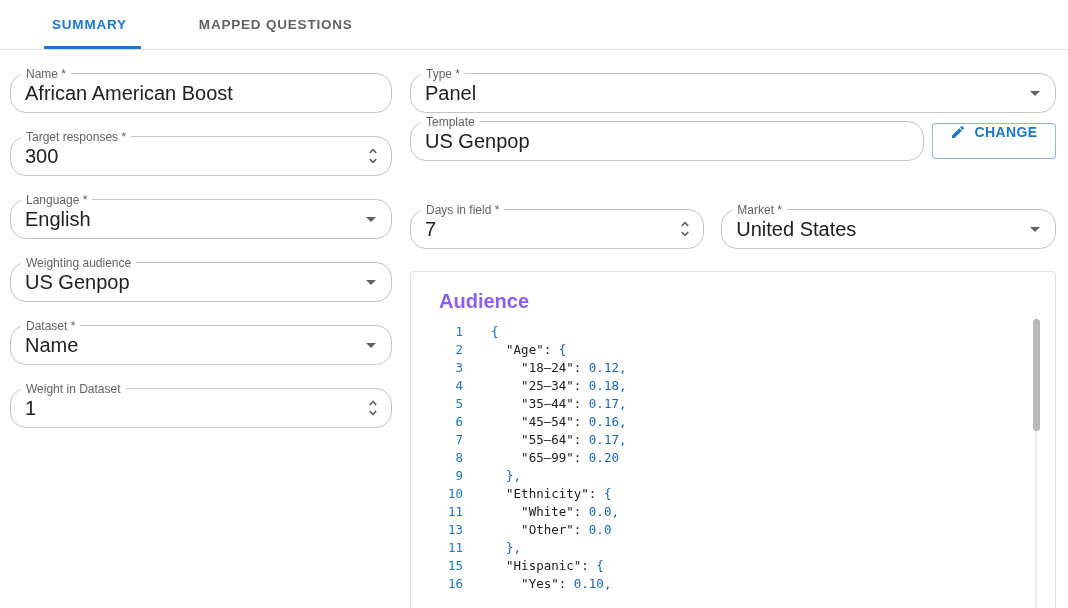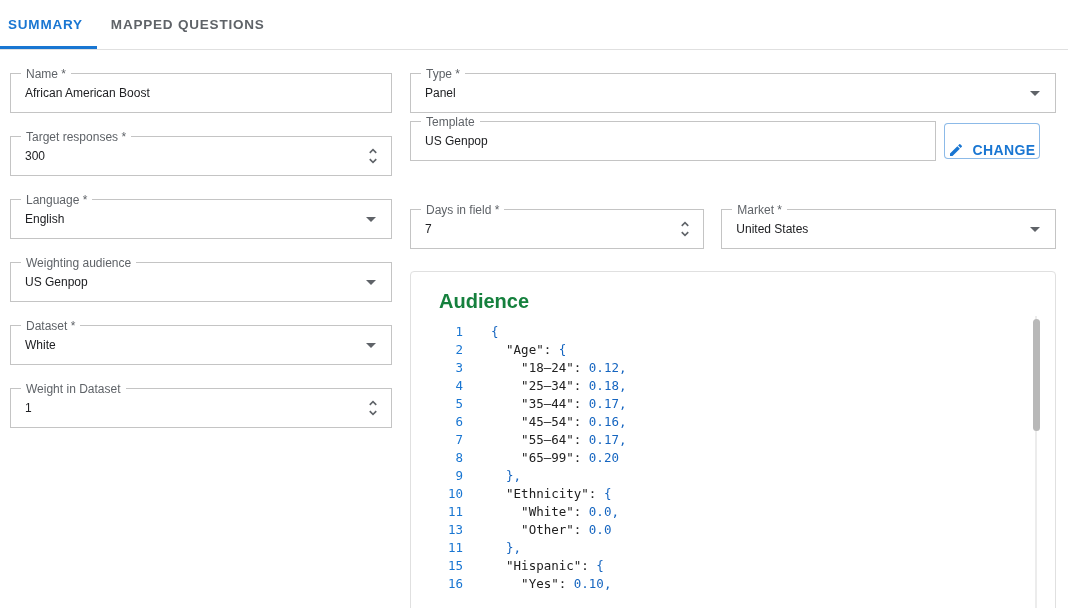--- a/index.html
+++ b/index.html
@@ -14,80 +14,80 @@
   
   .tabbar {
     position: absolute; top: 0; left: 0; right: 0; height: 50px;
     border-bottom: 1px solid #e0e0e0;
     display: flex; align-items: stretch;
   }
   .tab {
     display: flex; align-items: center;
     padding: 12px 14px;
     font-size: 13.5px; font-weight: bold; letter-spacing: 0.8px;
-    color: #5f6368; cursor: pointer; position: relative; user-select: none;
+    color: #5f6368; cursor: pointer; position: relative; user-select: none; margin-left: 44px;
   }
   .tab:first-child { padding-left: 8px; }
   .tab.active { color: var(--accent, #1976d2); }
   .tab.active::after {
     content: ""; position: absolute; left: 0; right: 0; bottom: 0;
     height: 3px; background: var(--accent, #1976d2);
   }
 
   
   .col-left {
     position: absolute; left: 10px; top: 73px; width: 382px;
     display: flex; flex-direction: column; gap: 23px;
   }
   .col-right { position: absolute; left: 410px; top: 73px; width: 646px; }
 
   
   .field {
     position: relative; height: 40px;
-    border: 1px solid #c4c4c4; border-radius: 0; background: #fff;
+    border: 1px solid #c4c4c4; border-radius: 16px; background: #fff;
     cursor: text;
   }
   .field-label {
     position: absolute; top: -7px; left: 10px;
     background: #fff; padding: 0 5px;
     font-size: 12px; color: #5f6368; white-space: nowrap; line-height: 14px;
   }
   .field-value {
     position: absolute; left: 14px; top: 50%; transform: translateY(-50%);
-    font-size: 12px; color: #202124; white-space: nowrap;
+    font-size: 20px; color: #202124; white-space: nowrap;
   }
   .adorn {
     position: absolute; right: 8px; top: 50%; transform: translateY(-50%);
     display: flex; align-items: center; cursor: pointer;
   }
 
   
   .template-row { margin-top: 8px; display: flex; align-items: center; gap: 8px; }
   .template-row .field { width: 526px; }
   .change-btn {
-    width: 96px; height: 36px; flex-shrink: 0;
-    display: flex; align-items: flex-end; justify-content: center; gap: 8px;
+    width: 124px; height: 36px; flex-shrink: 0;
+    display: flex; align-items: flex-start; justify-content: center; gap: 8px;
     border: 1px solid rgba(25, 118, 210, 0.5); border-radius: 4px;
     background: #fff; color: var(--accent, #1976d2);
     font-family: "Liberation Sans", sans-serif;
     font-size: 14px; font-weight: bold; letter-spacing: 0.4px;
     cursor: pointer;
   }
   .days-market-row { margin-top: 48px; display: flex; gap: 17px; }
   .days-market-row .field-days { width: 313px; }
   .days-market-row .field-market { width: 356px; }
 
   
   .audience-panel {
     margin-top: 22px; width: 646px; height: 420px;
     border: 1px solid #e0e0e0; border-radius: 4px;
     position: relative; padding: 18px 0 0 28px; overflow: hidden;
     background: #fff;
   }
-  .audience-title { font-size: 20px; font-weight: bold; color: #15803d; }
+  .audience-title { font-size: 20px; font-weight: bold; color: #8b5cf6; }
   .code {
     margin-top: 10px;
     font-family: "DejaVu Sans Mono", monospace;
     font-size: 12.5px; line-height: 18px;
   }
   .code-line { display: flex; white-space: pre; }
   .line-num {
     width: 24px; flex-shrink: 0; text-align: right;
     color: var(--line-number, #1976d2);
   }
@@ -146,21 +146,21 @@
     <span class="field-value">US Genpop</span>
     <span class="adorn">
       <svg width="24" height="24" viewBox="0 0 24 24">
           <path fill="#5f6368" d="M7 10l5 5 5-5z"></path>
         </svg>
     </span>
   </div>
 
   <div class="field">
     <span class="field-label">Dataset *</span>
-    <span class="field-value">White</span>
+    <span class="field-value">Name</span>
     <span class="adorn">
       <svg width="24" height="24" viewBox="0 0 24 24">
           <path fill="#5f6368" d="M7 10l5 5 5-5z"></path>
         </svg>
     </span>
   </div>
 
   <div class="field">
     <span class="field-label">Weight in Dataset</span>
     <span class="field-value">1</span>

